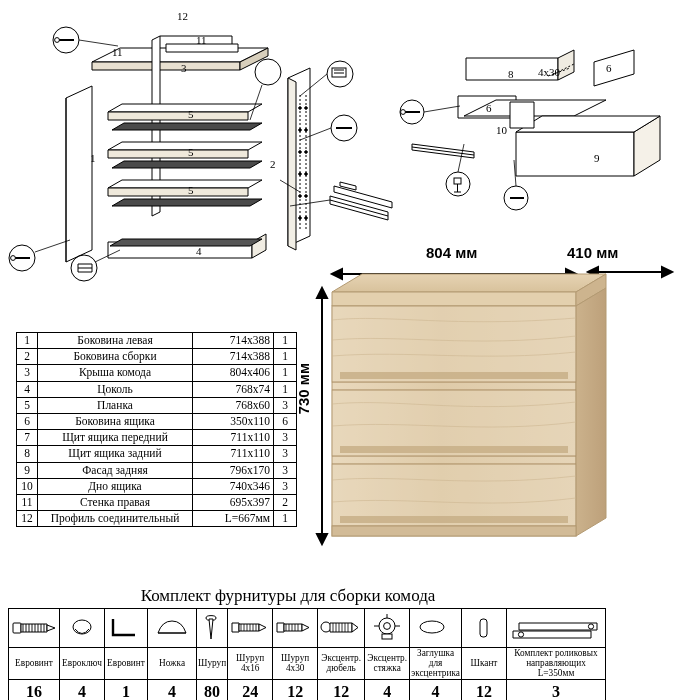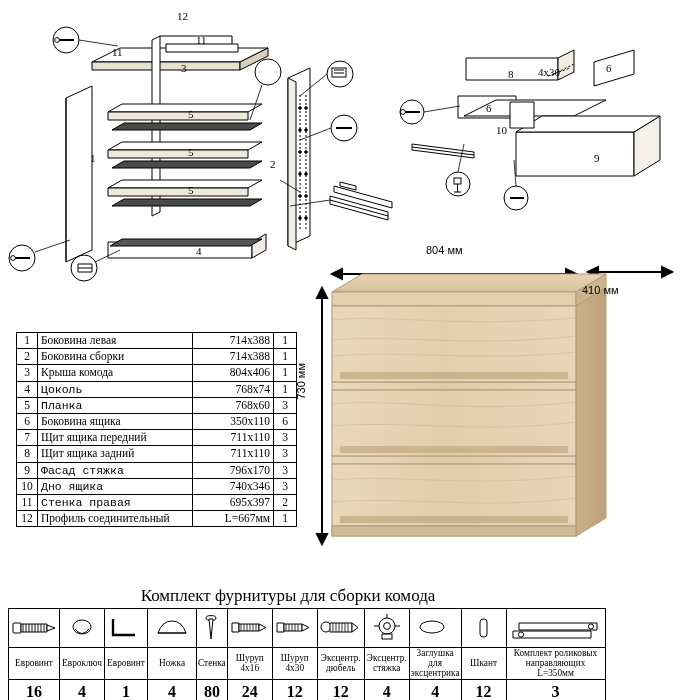--- a/index.html
+++ b/index.html
@@ -22,22 +22,22 @@
     font-family:"Liberation Serif", serif;
   }
   #parts-table td{
     border:1px solid #000;
     padding:0 3px;
     height:15.2px;
     line-height:15.2px;
     white-space:nowrap;
   }
   #parts-table td.num{width:14px;text-align:center;}
-  #parts-table td.name{width:148px;text-align:left;}
-  #parts-table td.name.center{font-family:Liberation Mono, monospace;}
+  #parts-table td.name{width:148px;text-align:center;}
+  #parts-table td.name.center{}
   #parts-table td.size{width:74px;text-align:right;}
   #parts-table td.qty{width:16px;text-align:center;}
 
   
   #kit-title{
     position:absolute;left:0;top:586px;width:576px;
     text-align:center;font-size:17px;font-family:"Liberation Serif", serif;
   }
   #kit-table{
     position:absolute;left:8px;top:608px;
@@ -50,21 +50,21 @@
     border:1px solid #000;
     text-align:center;
     vertical-align:middle;
     padding:0;
   }
   #kit-table tr.icons td{height:38px;}
   #kit-table tr.labels td{height:26px;line-height:1.05;font-size:9.3px;padding:1px 1px;}
   #kit-table tr.counts td{height:24px;font-size:16px;font-weight:bold;}
 
   
-  .dimlabel{font-family:"Liberation Sans", sans-serif;font-weight:normal;font-size:11px;}
+  .dimlabel{font-family:"Liberation Sans", sans-serif;font-weight:bold;font-size:15px;}
   .vert{writing-mode:vertical-rl;transform:rotate(180deg);}
 
   
   .dnum{font-family:"Liberation Serif", serif;font-size:11px;}
 </style>
 </head>
 <body>
 
 <div class="abs" style="left:0;top:0;width:400px;height:320px;">
 <svg width="400" height="320" viewBox="0 0 400 320">
@@ -301,21 +301,21 @@
       <path d="M32,236 C100,230 170,244 276,232"></path>
       <path d="M32,258 C110,252 180,266 276,254"></path>
     </g>
 
     <rect x="32" y="282" width="244" height="10" fill="#d2bb97"></rect>
   </g>
 </svg>
 </div>
 
 <div class="abs dimlabel" style="left:426px;top:244px;">804 мм</div>
-<div class="abs dimlabel" style="left:582px;top:244px;margin-top:40px;">410 мм</div>
+<div class="abs dimlabel" style="left:567px;top:244px;">410 мм</div>
 <div class="abs dimlabel vert" style="left:295px;top:363px;">730 мм</div>
 
 <table id="parts-table">
   <tbody id="parts-tbody">
       <tr>
         <td class="num">1</td>
         <td class="name">Боковина левая</td>
         <td class="size">714х388</td>
         <td class="qty">1</td>
       </tr>
@@ -356,21 +356,21 @@
         <td class="qty">3</td>
       </tr>
       <tr>
         <td class="num">8</td>
         <td class="name">Щит ящика задний</td>
         <td class="size">711х110</td>
         <td class="qty">3</td>
       </tr>
       <tr>
         <td class="num">9</td>
-        <td class="name center">Фасад стяжка</td>
+        <td class="name center">Фасад задняя</td>
         <td class="size">796х170</td>
         <td class="qty">3</td>
       </tr>
       <tr>
         <td class="num">10</td>
         <td class="name center">Дно ящика</td>
         <td class="size">740х346</td>
         <td class="qty">3</td>
       </tr>
       <tr>
@@ -505,21 +505,21 @@
               <circle cx="84" cy="13.5" r="2.6"></circle>
             </g>
           </svg>
         </td>
       </tr>
     <tr class="labels" id="kit-labels">
         <td>Евровинт</td>
         <td>Евроключ</td>
         <td>Евровинт</td>
         <td>Ножка</td>
-        <td>Стенка</td>
+        <td>Шуруп</td>
         <td>Шуруп 4х16</td>
         <td>Шуруп 4х30</td>
         <td>Эксцентр. дюбель</td>
         <td>Эксцентр. стяжка</td>
         <td>Заглушка для эксцентрика</td>
         <td>Шкант</td>
         <td>Комплект роликовых направляющих L=350мм</td>
       </tr>
     <tr class="counts" id="kit-counts">
         <td>16</td>

